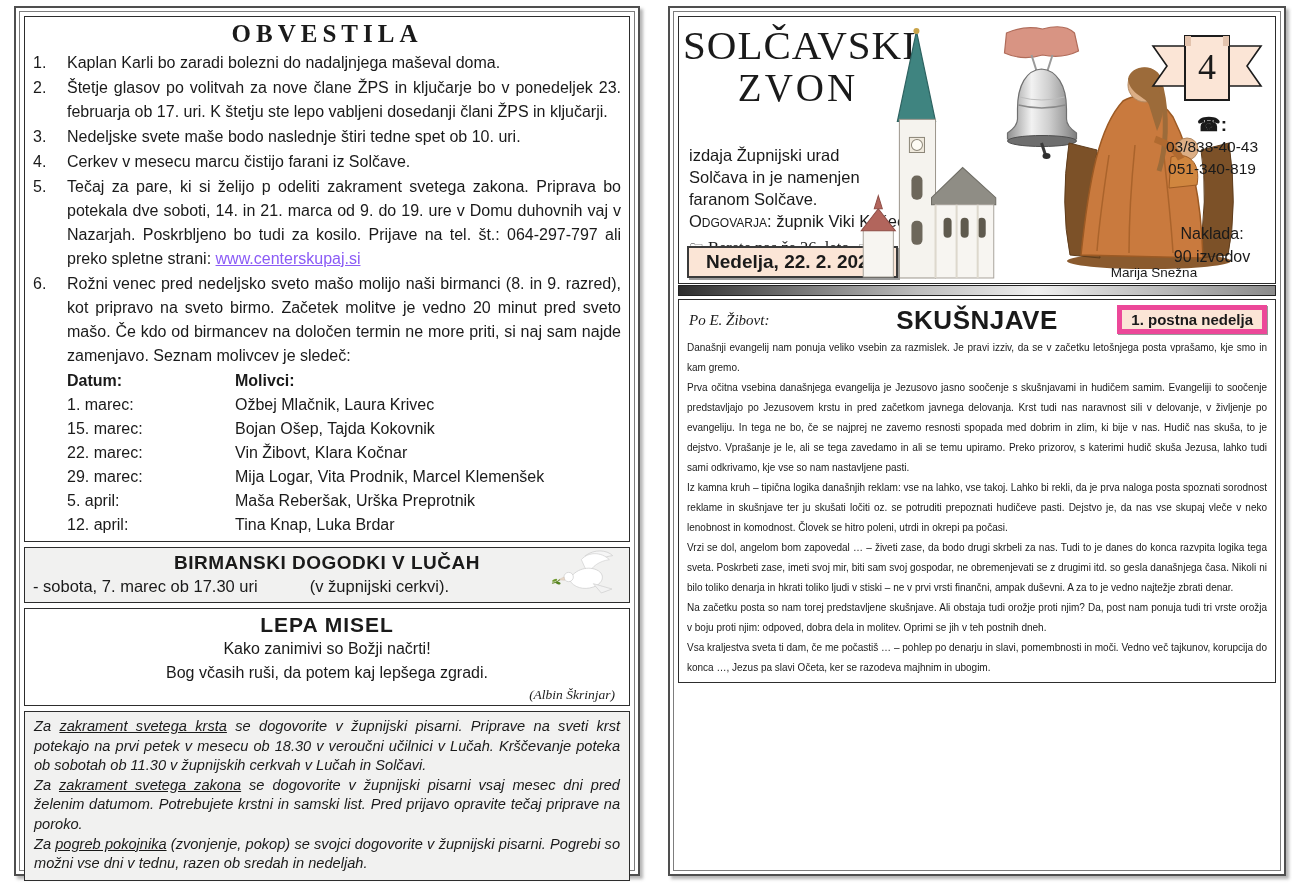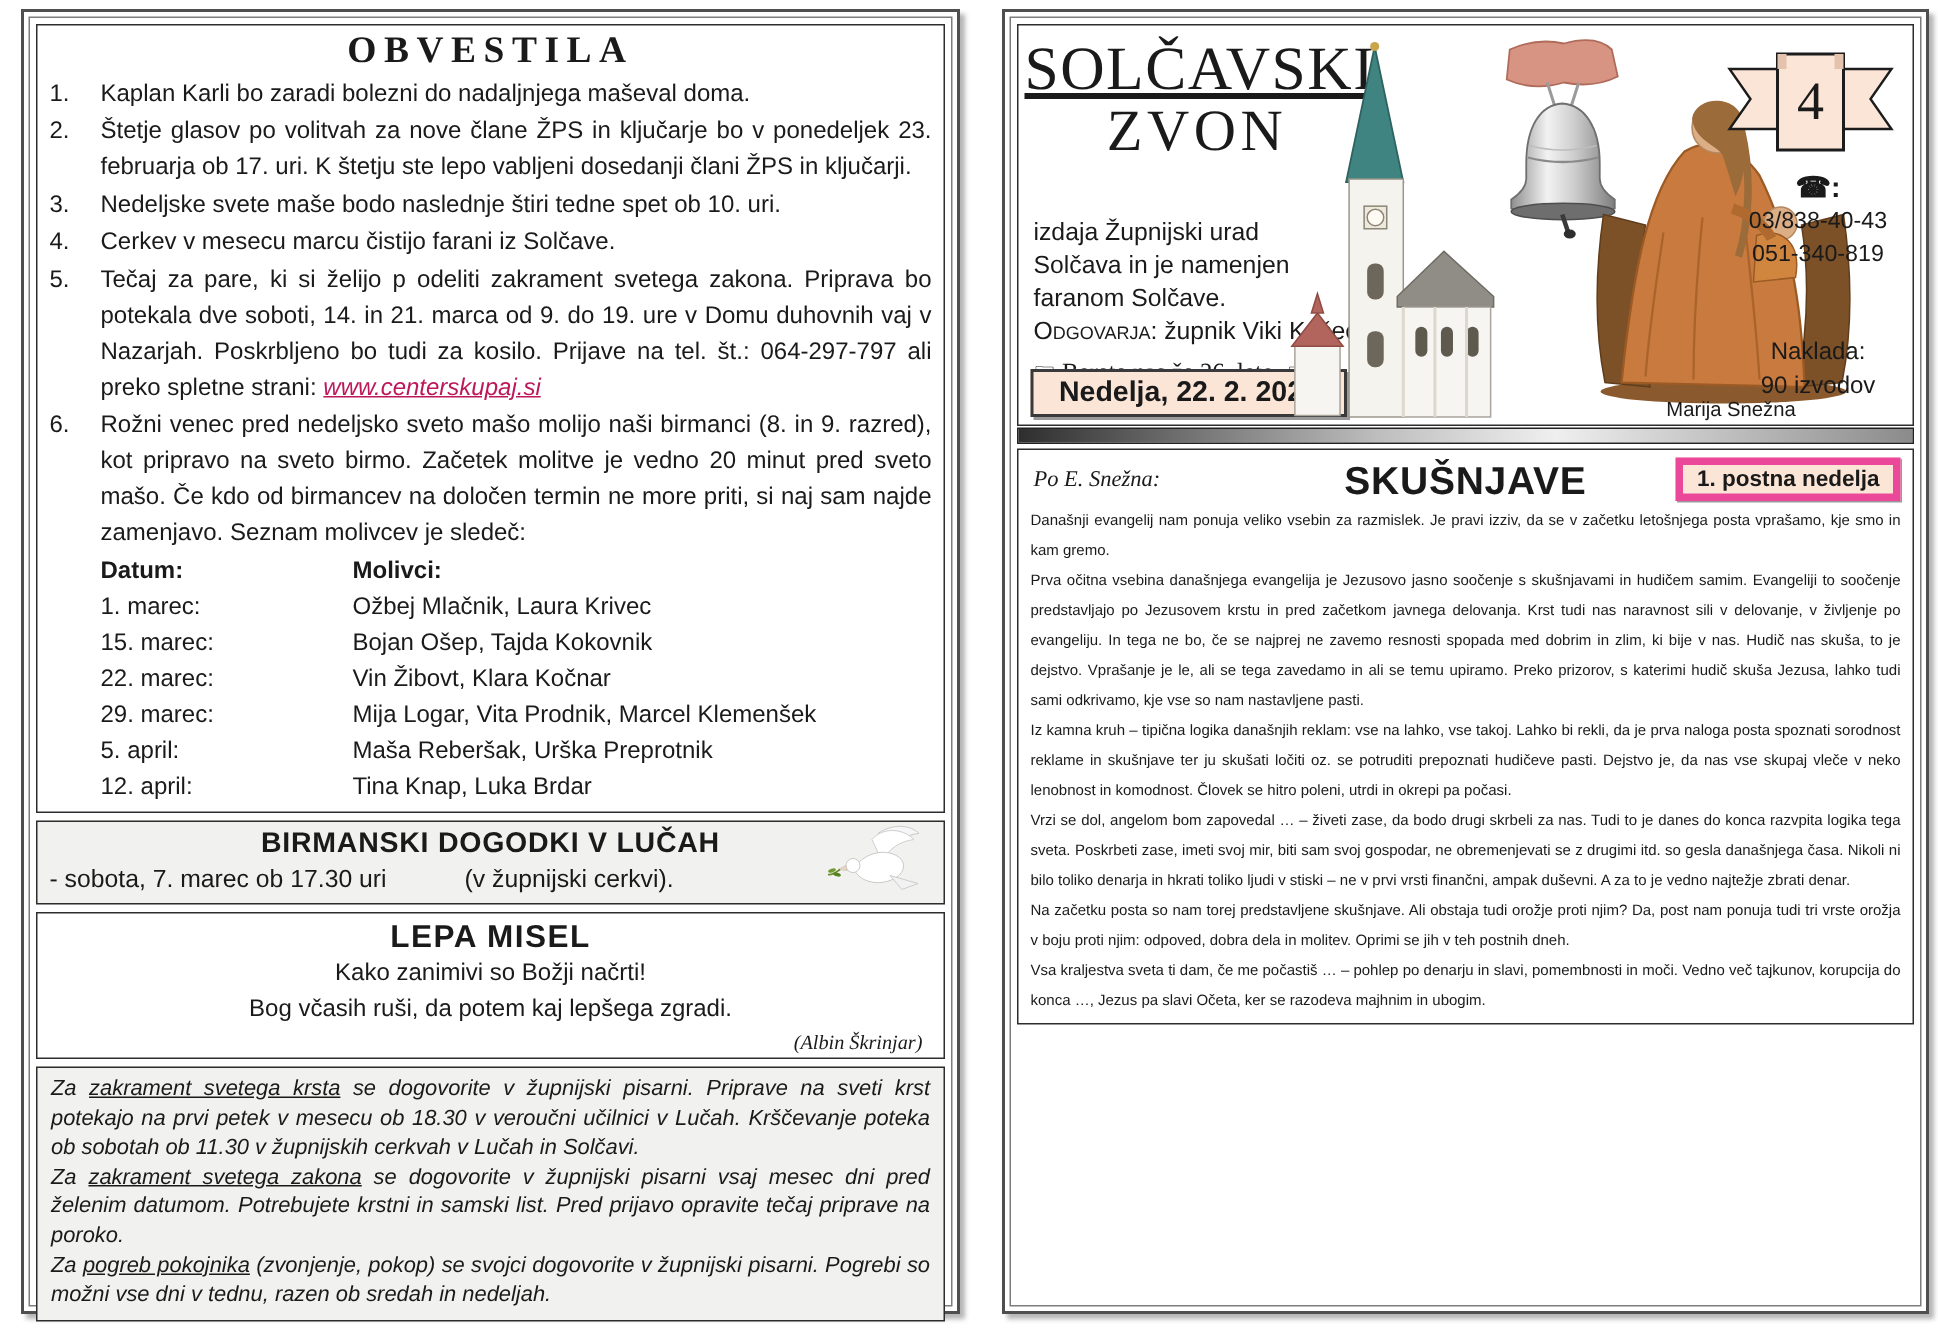--- a/index.html
+++ b/index.html
@@ -17,21 +17,21 @@
   
   .lbox{border:1px solid #2d2d2d;margin:1px 1px 5px 1px;background:#fff;}
   .graybg{background:#f1f1f0;}
 
   .obv-title{font-family:"Liberation Serif",serif;font-weight:bold;font-size:25px;
              letter-spacing:5px;text-align:center;padding:3px 0 2px;}
   .notice{display:flex;margin:1px 0;}
   .notice .num{flex:none;width:34px;padding-left:8px;font-size:16px;line-height:24px;}
   .notice .ntext{flex:1;font-size:16px;line-height:24px;text-align:justify;padding-right:8px;}
   .obv-pad{padding:0 0 4px 0;}
-  a.blue-link{color:#be185d;text-decoration:underline;font-style:italic;}
+  a.blue-link{color:#8b5cf6;text-decoration:underline;}
 
   .sched{margin-left:42px;font-size:16px;line-height:24px;}
   .sched .srow{display:grid;grid-template-columns:168px 1fr;}
   .sched .shead{font-weight:bold;}
 
   .birm{position:relative;text-align:center;padding:4px 0 6px;}
   .birm-title{font-weight:bold;font-size:19px;letter-spacing:.5px;}
   .birm-line{font-size:16.5px;text-align:left;padding-left:8px;margin-top:3px;}
   .birm-line .gap{display:inline-block;margin-left:52px;}
   .dove{position:absolute;right:10px;top:1px;width:70px;height:52px;}
@@ -43,21 +43,21 @@
                text-align:right;padding-right:4px;margin-top:2px;}
 
   .sacr{padding:5px 9px 6px;font-style:italic;font-size:14.6px;line-height:19.6px;text-align:justify;}
   .sacr p{margin:0;}
   .und{text-decoration:underline;}
 
   
   .rhead{position:relative;border:1px solid #2d2d2d;margin:1px;height:266px;background:#fff;overflow:hidden;}
   .mast-title{position:absolute;left:4px;top:6px;width:230px;text-align:center;
               font-family:"Liberation Serif",serif;line-height:1.08;}
-  .mast-title .t1{font-size:41px;letter-spacing:1px;text-decoration:underline;}
+  .mast-title .t1{font-size:41px;letter-spacing:1px;}
   .mast-title .t2{font-size:39px;letter-spacing:3px;}
   .mast-sub{position:absolute;left:10px;top:127px;width:212px;font-size:16.5px;line-height:22px;}
   .mast-resp{position:absolute;left:10px;top:195px;width:260px;font-size:16.5px;white-space:nowrap;}
   .smallcaps{font-variant:small-caps;}
   .mast-note{position:absolute;left:10px;top:221px;width:260px;font-family:"Liberation Serif",serif;
              font-size:16.5px;white-space:nowrap;}
   .datebox{position:absolute;left:8px;bottom:5px;background:#fbe5d6;border:2px solid #3a3a3a;
            box-shadow:2px 2px 0 #9a9a9a;font-weight:bold;font-size:19px;padding:3px 17px;}
 
   .church{position:absolute;left:180px;bottom:2px;width:140px;height:256px;}
@@ -275,21 +275,21 @@
             <div>Naklada:</div>
             <div>90 izvodov</div>
           </div>
         </div>
       </div>
 
       <div class="divider"></div>
 
       <div class="article">
         <div class="art-head">
-          <span class="byline">Po E. Snežna:</span>
+          <span class="byline">Po E. Žibovt:</span>
           <div class="art-title">SKUŠNJAVE</div>
           <span class="badge">1. postna nedelja</span>
         </div>
         <div class="art-body">
           <p>Današnji evangelij nam ponuja veliko vsebin za razmislek. Je pravi izziv, da se v začetku letošnjega posta vprašamo, kje smo in kam gremo.</p>
           <p>Prva očitna vsebina današnjega evangelija je Jezusovo jasno soočenje s skušnjavami in hudičem samim. Evangeliji to soočenje predstavljajo po Jezusovem krstu in pred začetkom javnega delovanja. Krst tudi nas naravnost sili v delovanje, v življenje po evangeliju. In tega ne bo, če se najprej ne zavemo resnosti spopada med dobrim in zlim, ki bije v nas. Hudič nas skuša, to je dejstvo. Vprašanje je le, ali se tega zavedamo in ali se temu upiramo. Preko prizorov, s katerimi hudič skuša Jezusa, lahko tudi sami odkrivamo, kje vse so nam nastavljene pasti.</p>
           <p>Iz kamna kruh – tipična logika današnjih reklam: vse na lahko, vse takoj. Lahko bi rekli, da je prva naloga posta spoznati sorodnost reklame in skušnjave ter ju skušati ločiti oz. se potruditi prepoznati hudičeve pasti. Dejstvo je, da nas vse skupaj vleče v neko lenobnost in komodnost. Človek se hitro poleni, utrdi in okrepi pa počasi.</p>
           <p>Vrzi se dol, angelom bom zapovedal … – živeti zase, da bodo drugi skrbeli za nas. Tudi to je danes do konca razvpita logika tega sveta. Poskrbeti zase, imeti svoj mir, biti sam svoj gospodar, ne obremenjevati se z drugimi itd. so gesla današnjega časa. Nikoli ni bilo toliko denarja in hkrati toliko ljudi v stiski – ne v prvi vrsti finančni, ampak duševni. A za to je vedno najtežje zbrati denar.</p>
           <p>Na začetku posta so nam torej predstavljene skušnjave. Ali obstaja tudi orožje proti njim? Da, post nam ponuja tudi tri vrste orožja v boju proti njim: odpoved, dobra dela in molitev. Oprimi se jih v teh postnih dneh.</p>
           <p>Vsa kraljestva sveta ti dam, če me počastiš … – pohlep po denarju in slavi, pomembnosti in moči. Vedno več tajkunov, korupcija do konca …, Jezus pa slavi Očeta, ker se razodeva majhnim in ubogim.</p>

